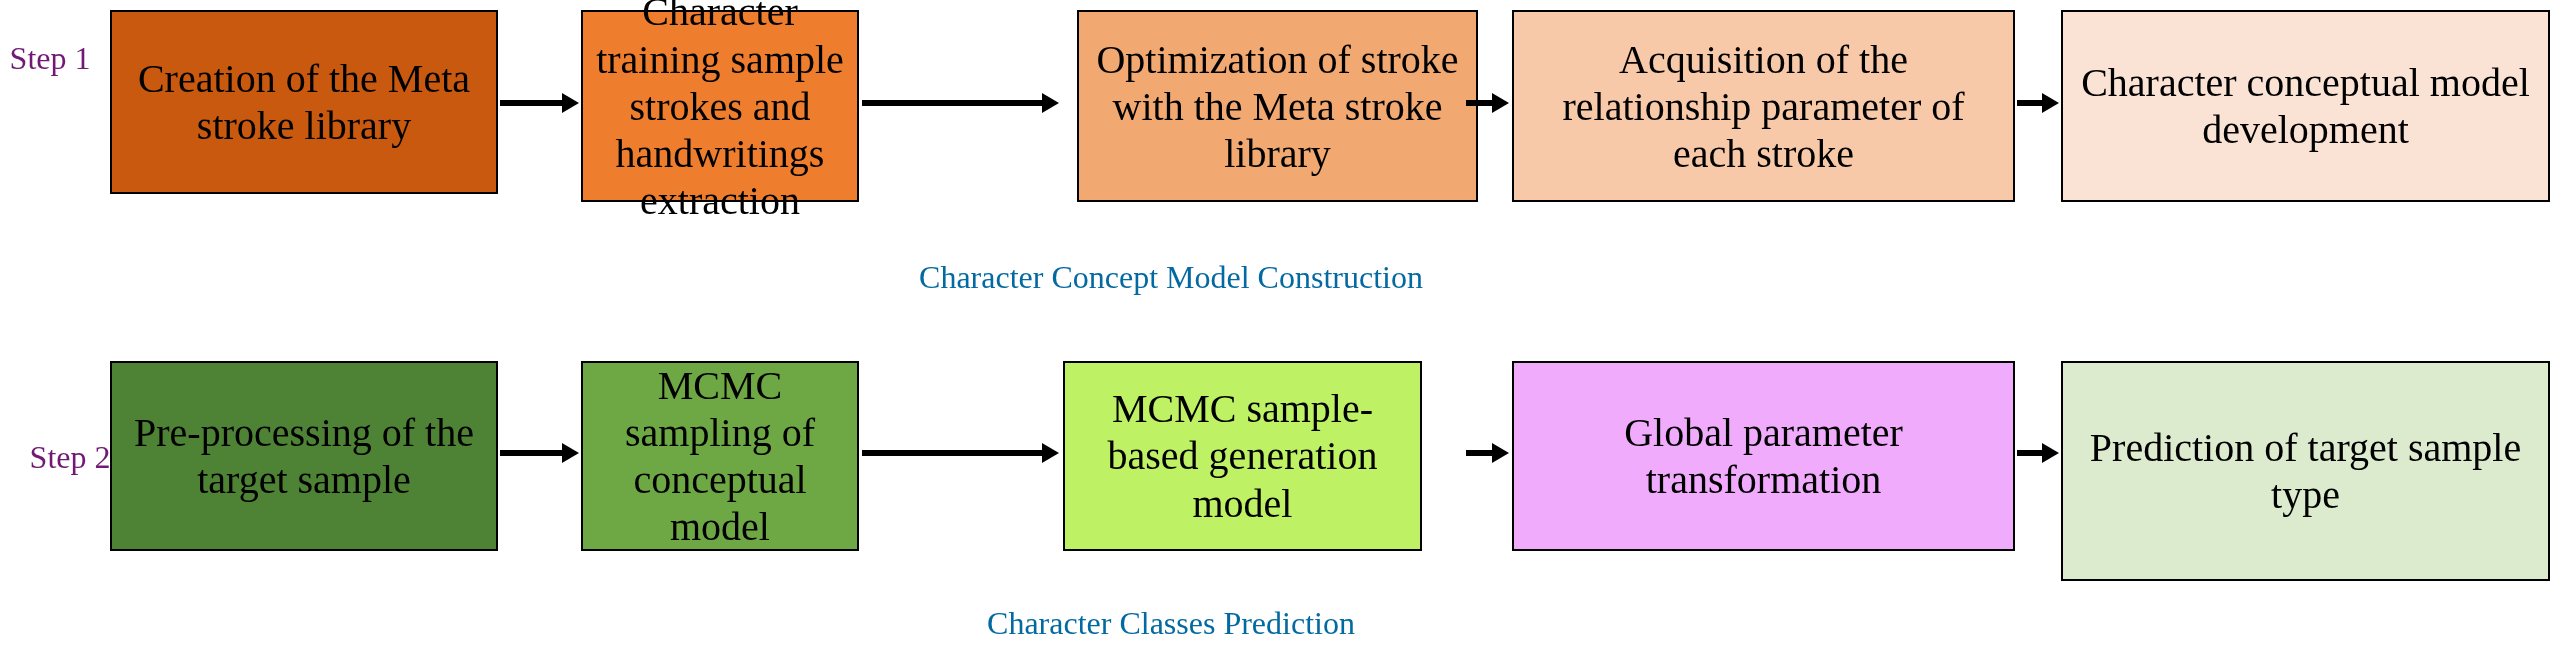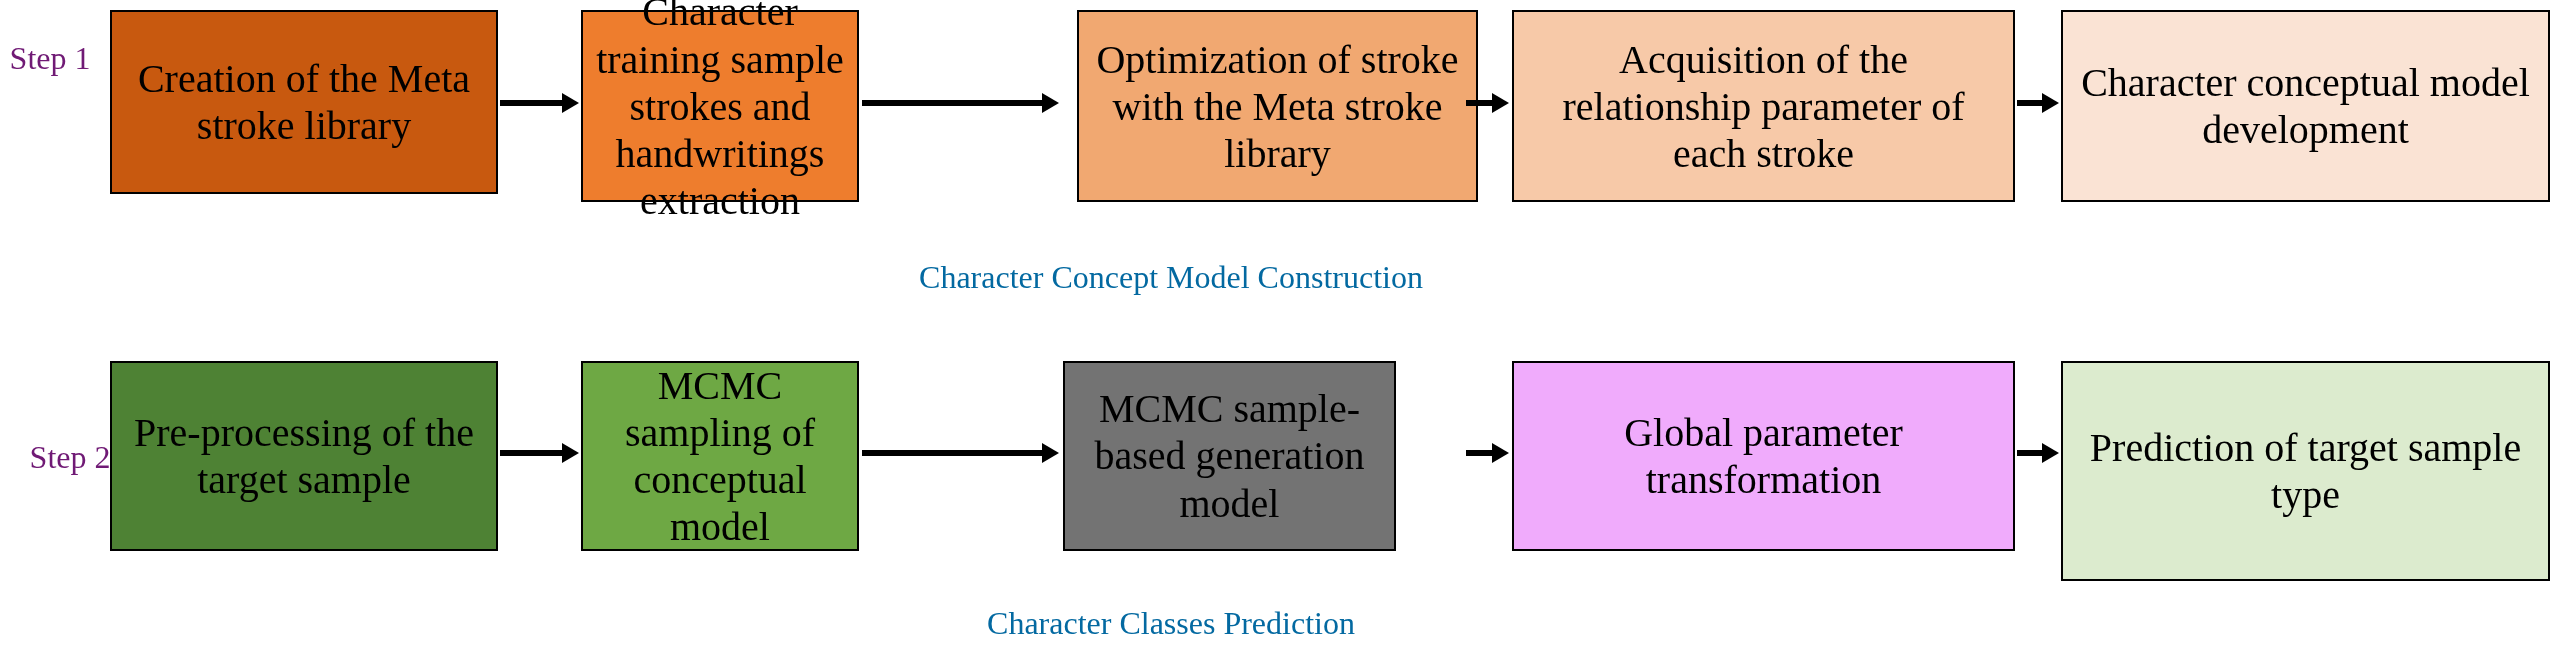--- a/index.html
+++ b/index.html
@@ -122,21 +122,21 @@
 
   <div class="node" style="left:581px;top:361px;width:278px;height:190px;background:#6EA844;">
     <span>MCMC sampling of conceptual model</span>
   </div>
 
   <div class="arrow" style="left:862px;top:453px;width:197px;">
     <div class="shaft"></div>
     <div class="head"></div>
   </div>
 
-  <div class="node" style="left:1063px;top:361px;width:333px;height:190px;background:#737373;">
+  <div class="node" style="left:1063px;top:361px;width:359px;height:190px;background:#bef264;">
     <span>MCMC sample-based generation model</span>
   </div>
 
   <div class="arrow" style="left:1466px;top:453px;width:43px;">
     <div class="shaft"></div>
     <div class="head"></div>
   </div>
 
   <div class="node" style="left:1512px;top:361px;width:503px;height:190px;background:#f0abfc;">
     <span>Global parameter transformation</span>

